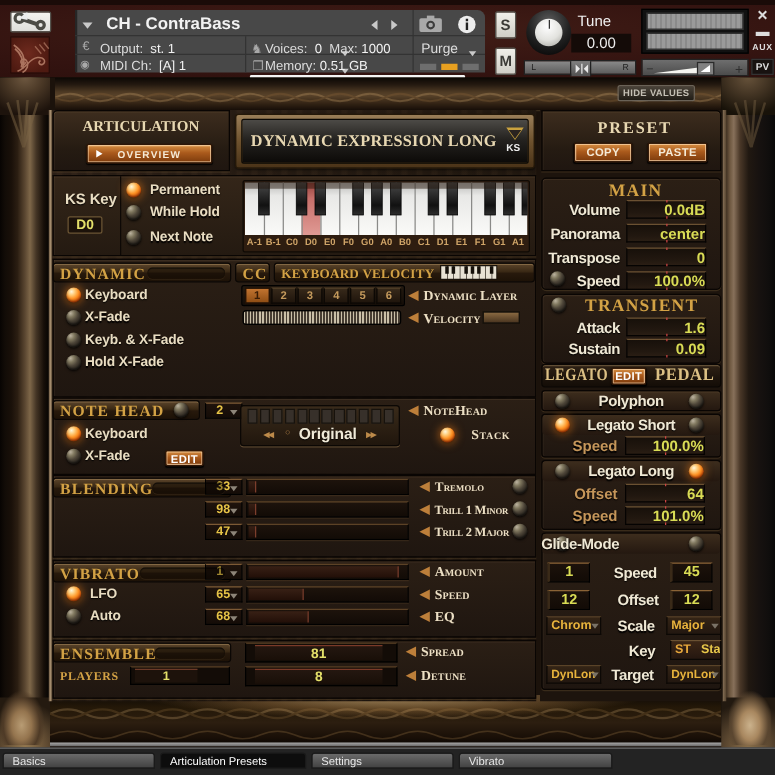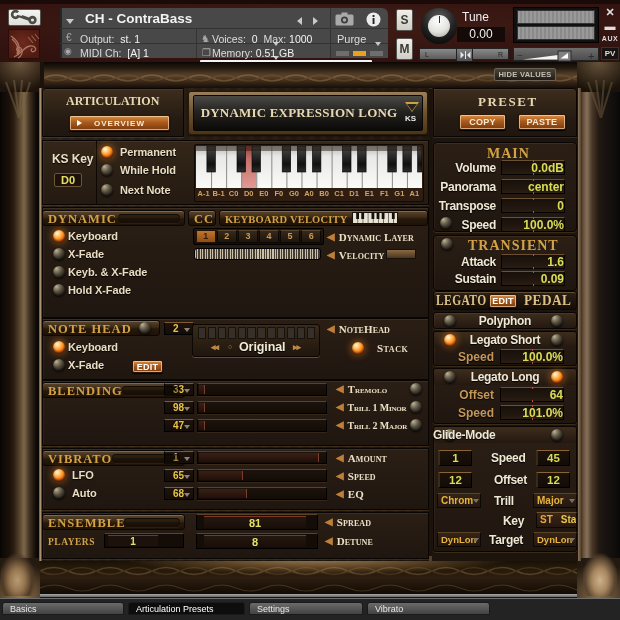--- a/index.html
+++ b/index.html
@@ -507,21 +507,21 @@
   <div class="led" style="left:444px;top:367px"></div>
   <div class="rlbl" style="left:433px;width:144px;text-align:left;top:366px">Glide-Mode</div>
   <div class="led" style="left:551px;top:367px"></div>
   <div class="gsm" style="left:438px;top:388px">1</div>
   <div class="rlbl" style="left:491px;top:389px">Speed</div>
   <div class="gsm" style="left:536px;top:388px">45</div>
   <div class="gsm" style="left:438px;top:410px">12</div>
   <div class="rlbl" style="left:494px;top:411px">Offset</div>
   <div class="gsm" style="left:536px;top:410px">12</div>
   <div class="gdrop" style="left:437px;top:431px;width:44px">Chrom</div>
-  <div class="rlbl" style="left:494px;top:432px">Trill</div>
+  <div class="rlbl" style="left:494px;top:432px">Scale</div>
   <div class="gdrop" style="left:533px;top:431px;width:44px">Major</div>
   <div class="rlbl" style="left:503px;top:452px">Key</div>
   <div style="position:absolute;left:536px;top:450px;width:41px;height:16px;background:linear-gradient(#3c2616,#251710);border:1px solid #0c0805;border-top:1px solid #6b5132;color:#e8a83c;font-weight:bold;font-size:10px;line-height:14px;overflow:hidden"><span style="padding-left:3px">ST</span><span style="padding-left:8px;color:#e8c84a">Sta</span></div>
   <div class="gdrop" style="left:437px;top:470px;width:44px;font-size:9.5px">DynLon</div>
   <div class="rlbl" style="left:489px;top:471px">Target</div>
   <div class="gdrop" style="left:533px;top:470px;width:44px;font-size:9.5px">DynLon</div>
 </div>
 
 <div id="tabbar">
   <div class="tab" style="left:2px;width:122px">Basics</div>

